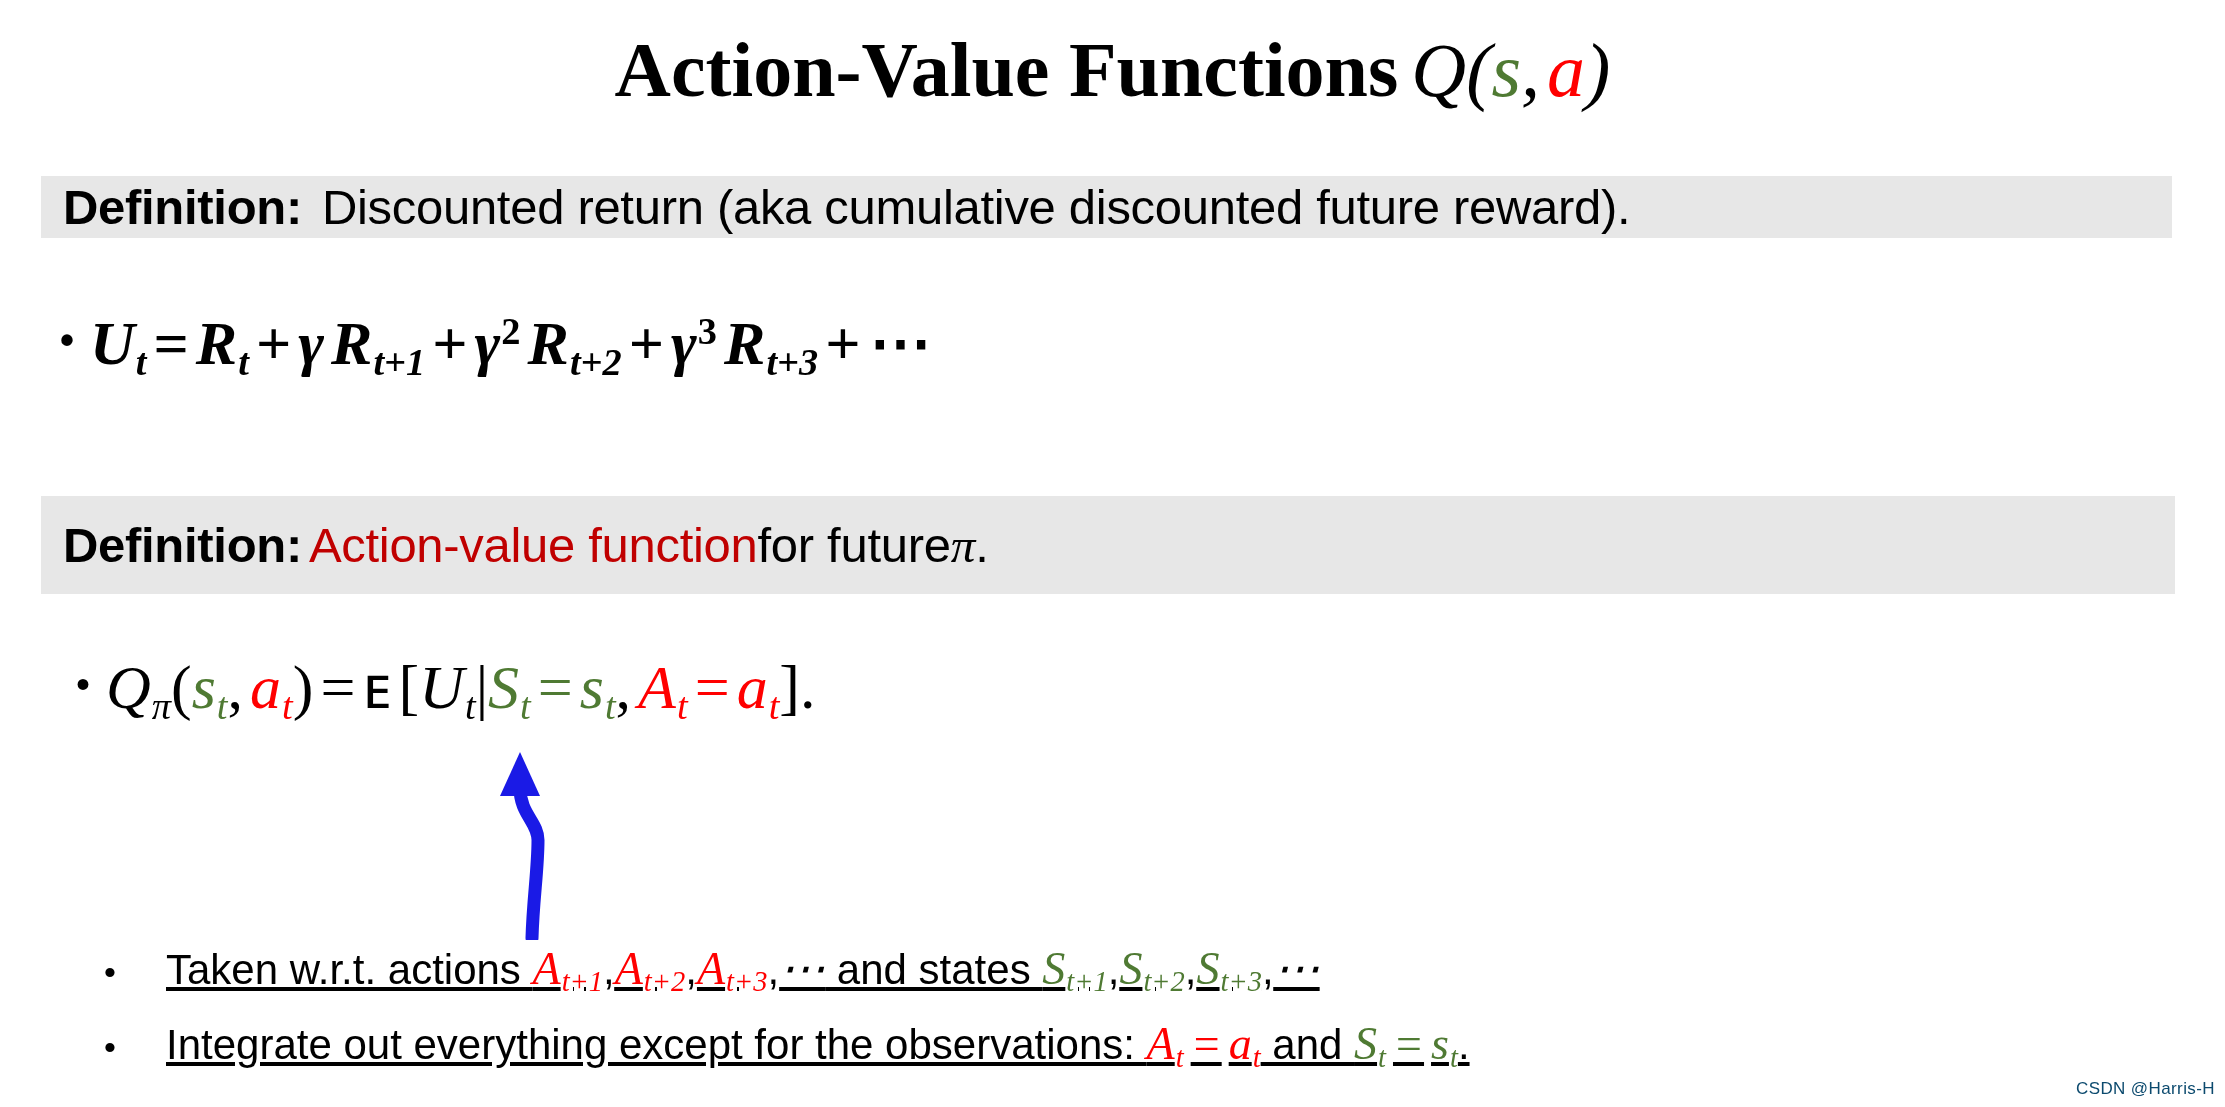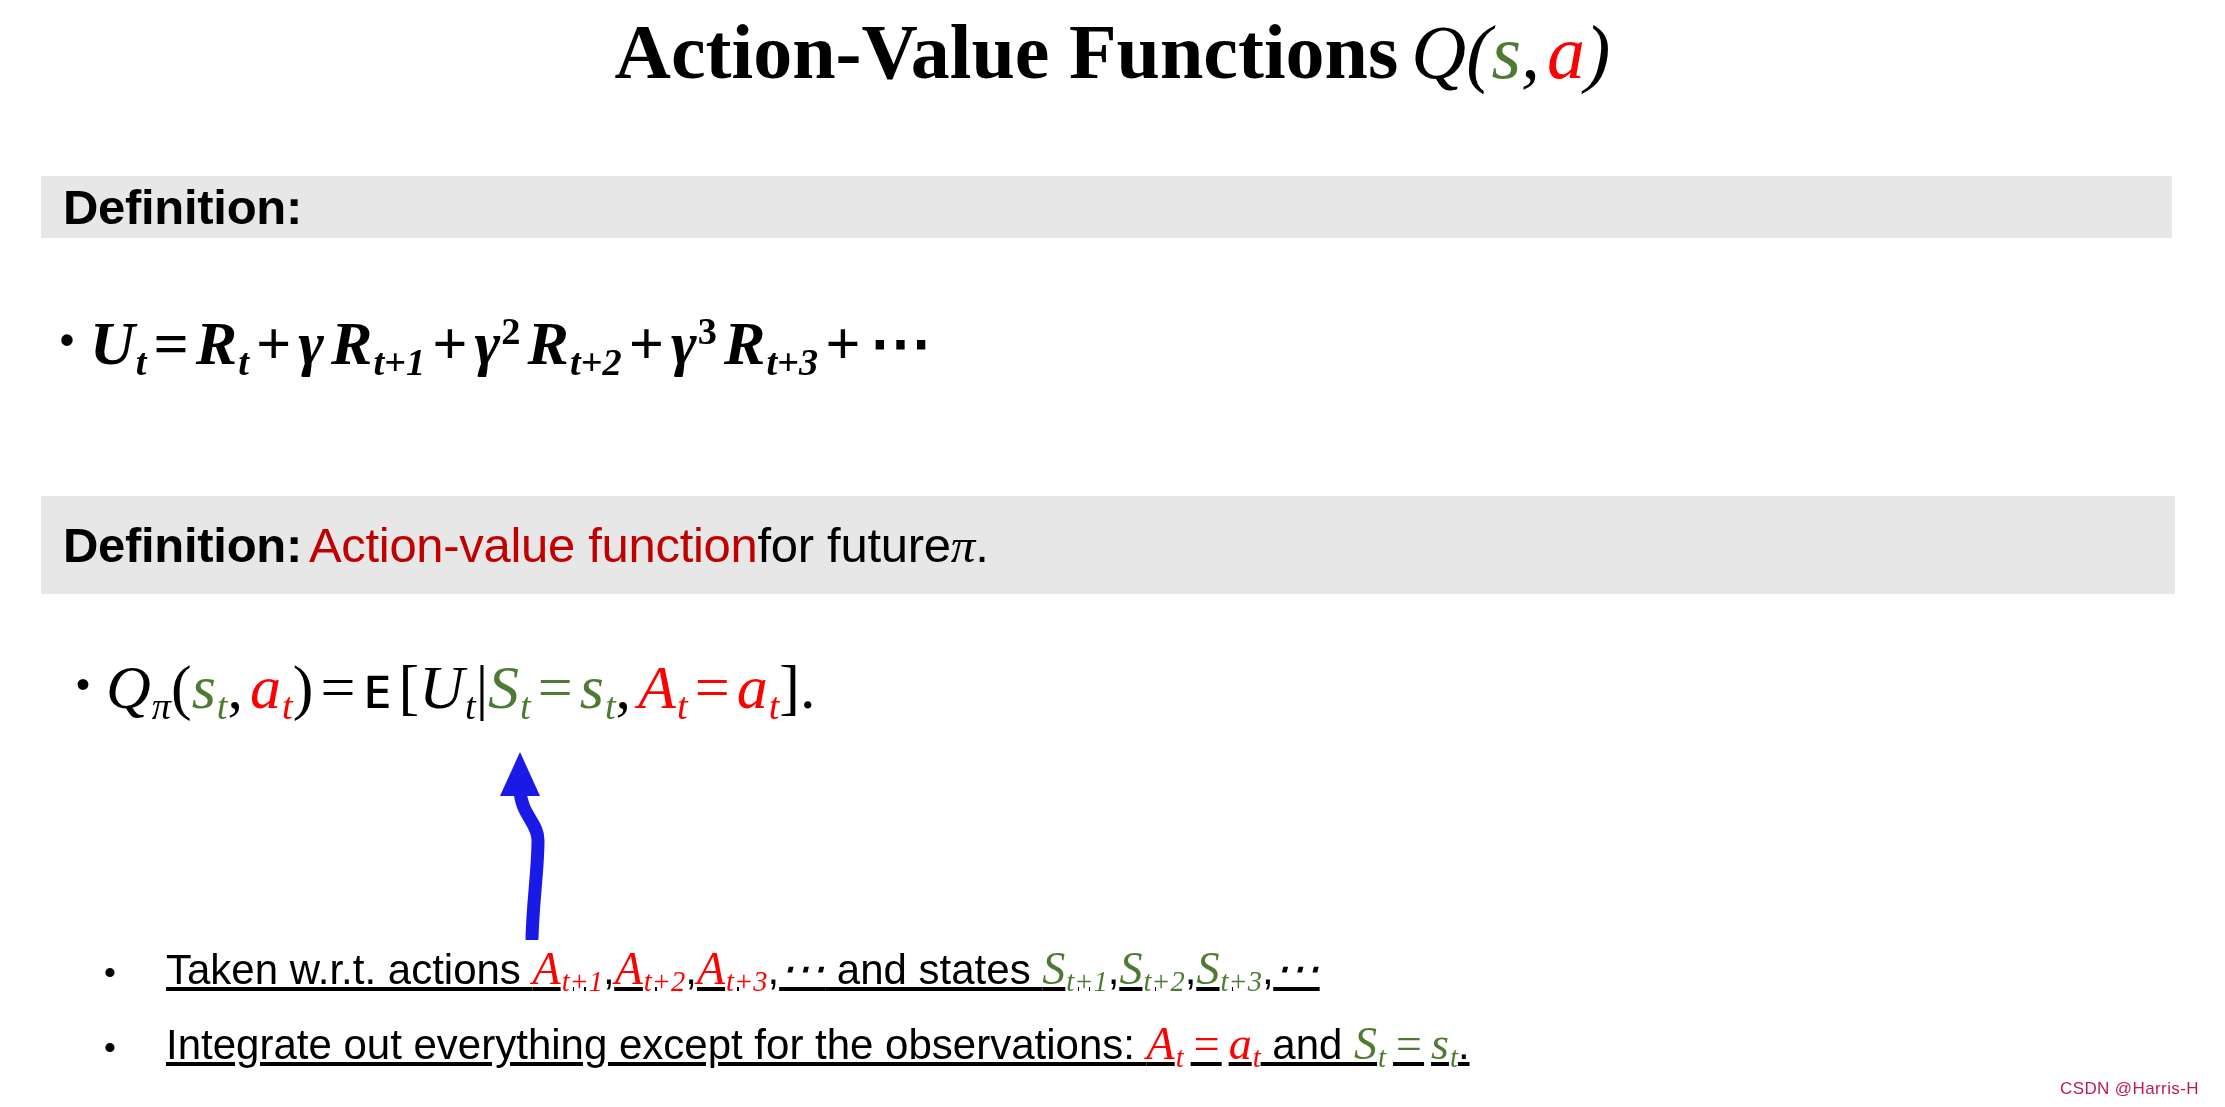--- a/index.html
+++ b/index.html
@@ -13,21 +13,21 @@
     position: relative;
     overflow: hidden;
     font-family: "Liberation Sans", sans-serif;
     -webkit-font-smoothing: antialiased;
   }
 
   
   .slide-title {
     position: absolute;
     left: 0;
-    top: 2px;
+    top: 20px;
     width: 2225px;
     text-align: center;
     font-family: "Liberation Serif", serif;
     font-weight: bold;
     font-size: 78px;
     line-height: 100px;
     color: #000000;
     white-space: nowrap;
   }
   .title-math {
@@ -175,38 +175,39 @@
   .note-math {
     font-family: "Liberation Serif", serif;
     font-style: italic;
     font-size: 46px;
   }
   .note-math sub.msub { font-size: 0.62em; vertical-align: -0.26em; }
 
   
   #watermark {
     position: absolute;
-    right: 26px;
+    right: 10px;
     bottom: 8px;
     font-family: "Liberation Sans", sans-serif;
     font-size: 17px;
-    color: #be185d;
+    color: #0c4a6e;
     letter-spacing: 0.4px;
     white-space: nowrap;
   }
 </style>
 </head>
 <body>
 
 <div class="slide-title"><span>Action-Value Functions</span><span class="sp"></span><span class="title-math"><span>Q</span><span class="paren">(</span><span class="green">s</span><span class="paren">,</span><span class="sp-sm"></span><span class="red">a</span><span class="paren">)</span></span></div>
 
 <div class="def-band" id="def-band-1">
   <span class="def-label">Definition:</span>
   <span class="sp"></span>
     <span class="sp-sm"></span>
+  <span class="def-text">Discounted return (aka cumulative discounted future reward).</span>
 </div>
 
 <div class="math-line" id="formula-return"><span class="mbullet">•</span><span class="mi">U</span><sub class="msub">t</sub><span class="mo">=</span><span class="mi">R</span><sub class="msub">t</sub><span class="mo">+</span><span class="mi">γ</span><span class="sp-sm"></span><span class="mi">R</span><sub class="msub">t+1</sub><span class="mo">+</span><span class="mi">γ</span><sup class="msup">2</sup><span class="sp-sm"></span><span class="mi">R</span><sub class="msub">t+2</sub><span class="mo">+</span><span class="mi">γ</span><sup class="msup">3</sup><span class="sp-sm"></span><span class="mi">R</span><sub class="msub">t+3</sub><span class="mo">+</span><span class="mo-tight">⋯</span></div>
 
 <div class="def-band" id="def-band-2">
   <span class="def-label">Definition:</span>
   <span class="sp-sm"></span>
   <span class="def-text def-accent">Action-value function</span>
     <span class="def-text"> for future </span>
     <span class="pi-glyph">π</span>

